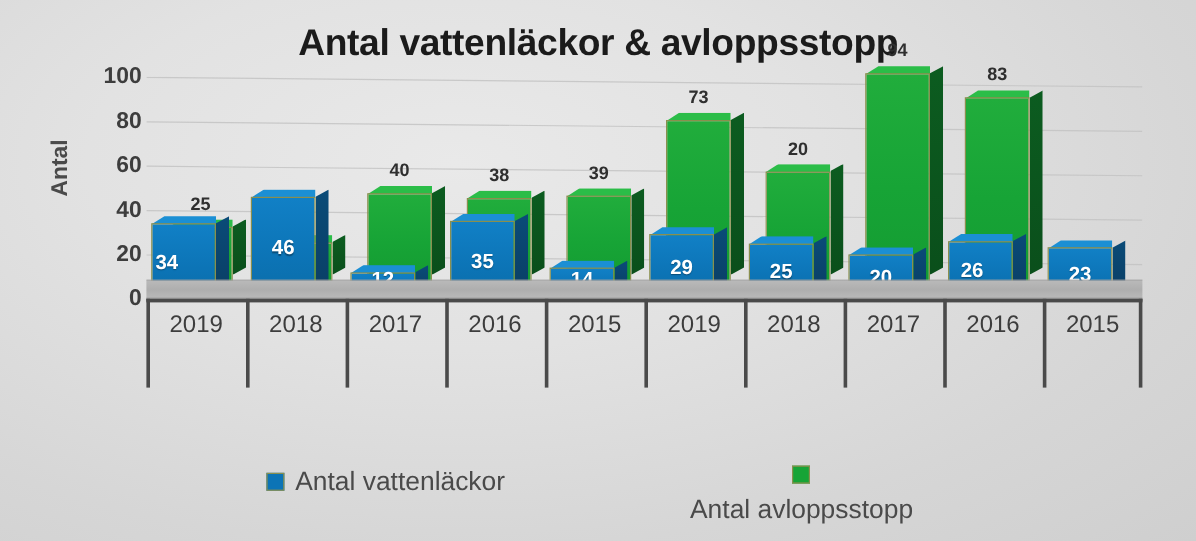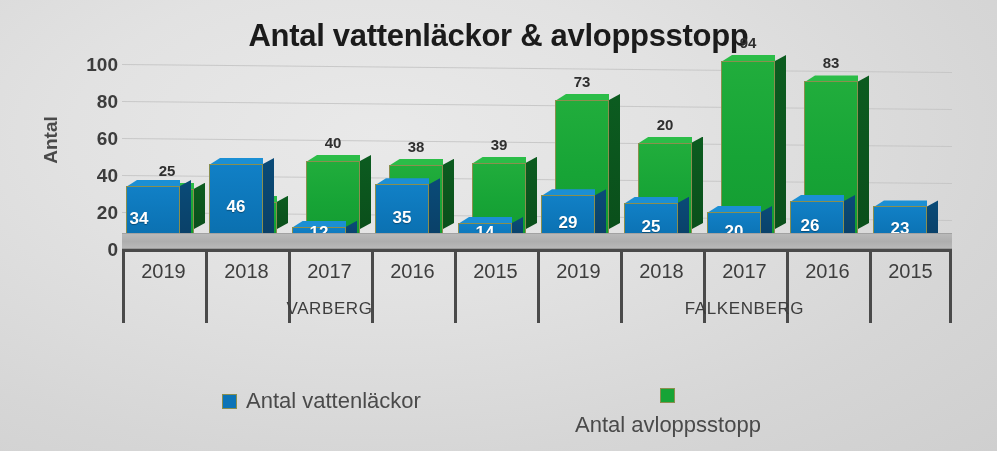--- a/index.html
+++ b/index.html
@@ -258,32 +258,30 @@
   <div class="cat-tick" style="left: 0px;"></div>
       <div class="cat-label" style="left: 0px; width: 83px;">2019</div>
       <div class="cat-tick" style="left: 83px;"></div>
       <div class="cat-label" style="left: 83px; width: 83px;">2018</div>
       <div class="cat-tick" style="left: 166px;"></div>
       <div class="cat-label" style="left: 166px; width: 83px;">2017</div>
       <div class="cat-tick" style="left: 249px;"></div>
       <div class="cat-label" style="left: 249px; width: 83px;">2016</div>
       <div class="cat-tick" style="left: 332px;"></div>
       <div class="cat-label" style="left: 332px; width: 83px;">2015</div>
-      <div class="group-label" style="left: 0px; width: 415px;">VARBERG</div>
       <div class="cat-tick" style="left: 415px;"></div>
       <div class="cat-label" style="left: 415px; width: 83px;">2019</div>
       <div class="cat-tick" style="left: 498px;"></div>
       <div class="cat-label" style="left: 498px; width: 83px;">2018</div>
       <div class="cat-tick" style="left: 581px;"></div>
       <div class="cat-label" style="left: 581px; width: 83px;">2017</div>
       <div class="cat-tick" style="left: 664px;"></div>
       <div class="cat-label" style="left: 664px; width: 83px;">2016</div>
       <div class="cat-tick" style="left: 747px;"></div>
       <div class="cat-label" style="left: 747px; width: 83px;">2015</div>
-      <div class="group-label" style="left: 415px; width: 415px;">FALKENBERG</div>
       <div class="cat-tick" style="left: 827px;"></div>
     </div>
 
   <div class="legend" id="legend">
       <div class="legend-item" style="left: 222px;">
         <span class="swatch" style="background: rgb(12, 116, 182);"></span>
         <span class="legend-text">Antal vattenläckor</span>
       </div>
       <div class="legend-item" style="left: 575px; flex-direction: column;">
         <span class="swatch" style="background: rgb(23, 164, 54);"></span>

